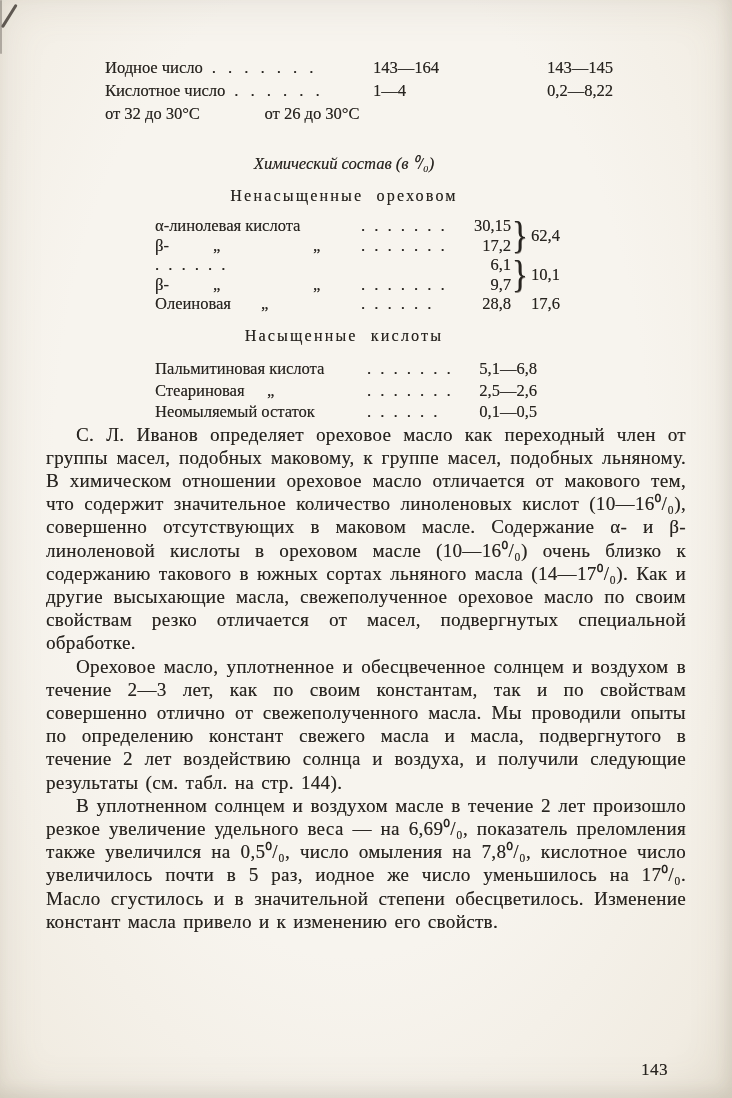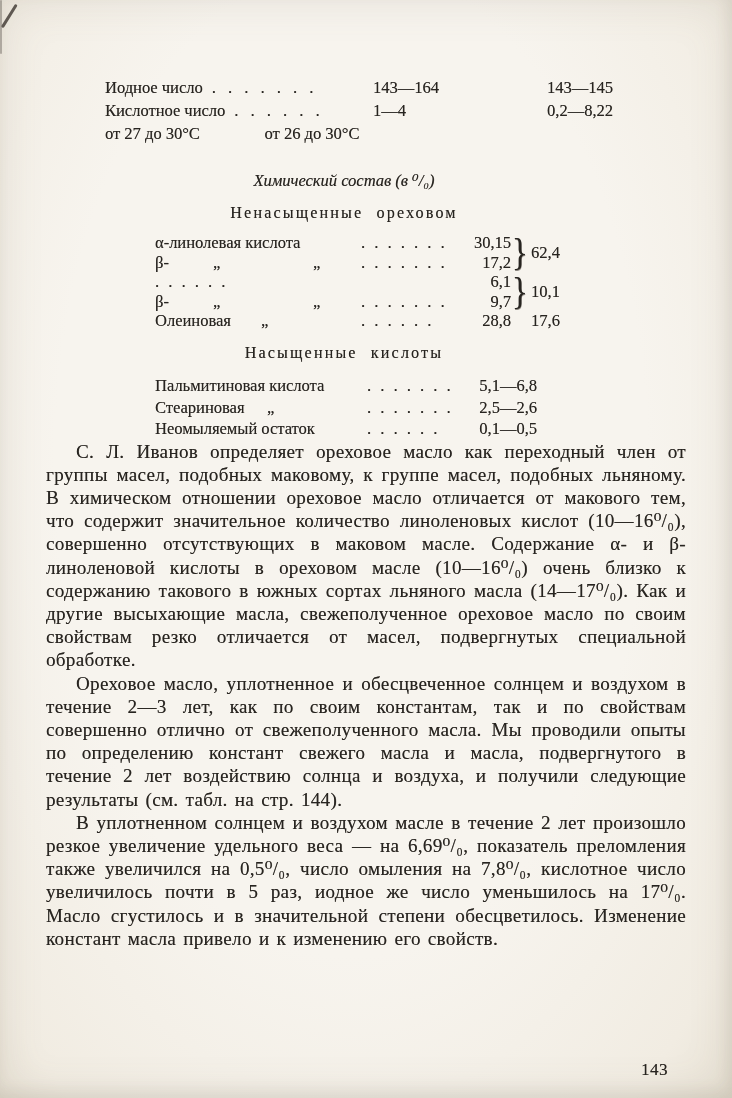--- a/index.html
+++ b/index.html
@@ -14,21 +14,21 @@
     overflow:hidden;
     color:#272420;
     background: radial-gradient(ellipse at 48% 42%, #f7f4ee 55%, #f1ece2 88%, #e9e3d6 100%);
     box-shadow: inset 0 0 46px rgba(120,108,86,0.14), inset -4px -7px 14px rgba(100,90,70,0.10);
     text-shadow: 0.2px 0.2px 0.55px rgba(52,46,38,0.55);
   }
   .scan-mark { position:absolute; background:#46403a; border-radius:2px; opacity:.85; }
   .scan-mark.corner { left:2px; top:26px; width:27px; height:2.6px; transform:rotate(-58deg); transform-origin:left center; }
   .scan-mark.edge { left:0; top:0; width:2px; height:54px; opacity:.35; }
 
-  .content { padding:76px 46px 0 46px; }
+  .content { padding:56px 46px 0 46px;font-family:Liberation Serif, serif; }
 
   
   .constants { margin-left:59px; font-size:16.5px; line-height:23px; }
   .ct-row { display:flex; white-space:nowrap; }
   .ct-label { width:268px; display:flex; }
   .ct-dots { margin-left:9px; word-spacing:6px; letter-spacing:1px; overflow:hidden; }
   .ct-col1 { width:128px; }
   .ct-col2 { width:158px; text-align:center; }
 
   
@@ -80,21 +80,21 @@
       </div>
       <div class="ct-row">
         <span class="ct-label">
           <span>Кислотное число</span>
           <span class="ct-dots">. . . . . .</span>
         </span>
         <span class="ct-col1">1—4</span>
         <span class="ct-col2">0,2—8,22</span>
       </div>
       <div class="ct-row">
-        <span class="ct-col1">от 27 до 30°С</span>
+        <span class="ct-col1">от 32 до 30°С</span>
         <span class="ct-col2">от 26 до 30°С</span>
       </div>
     </div>
 
     <div class="section-title">Химический состав (в ⁰/₀)</div>
 
     <div class="subheading">Ненасыщенные ореховом</div>
 
     <div class="acid-table">
 

